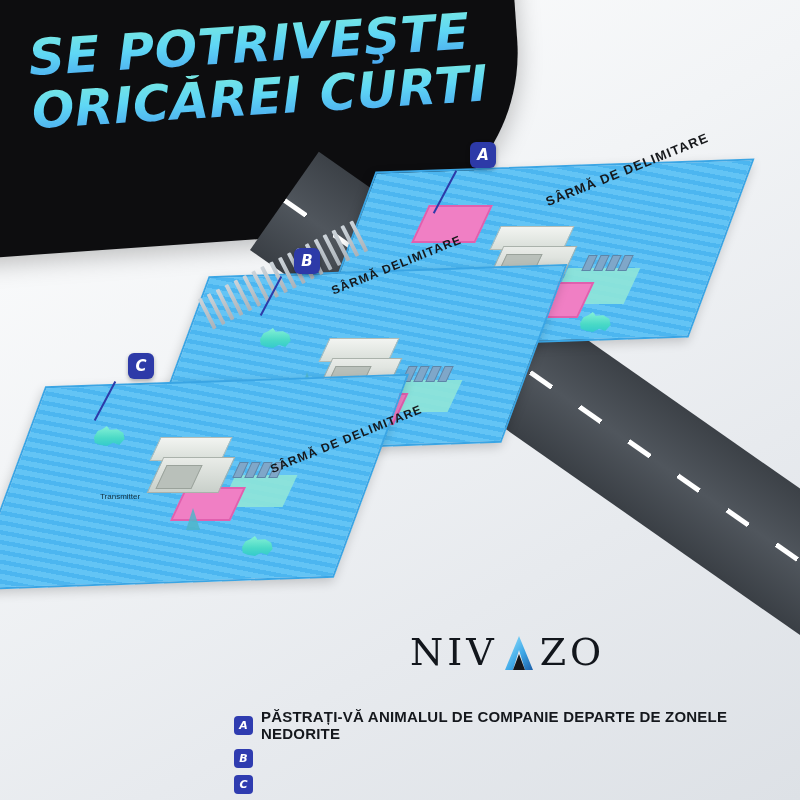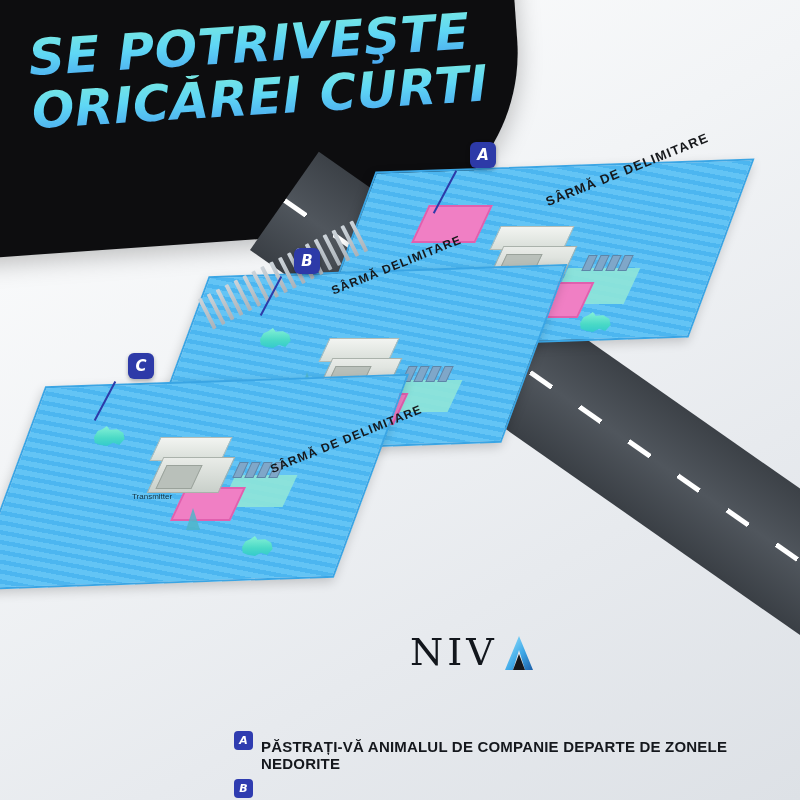--- a/index.html
+++ b/index.html
@@ -209,21 +209,20 @@
     opacity: 0.85;
   }
 
   
   .transmitter {
     position: absolute;
     font-size: 8px;
     color: #12303f;
     font-family: "Liberation Sans", sans-serif;
     white-space: nowrap;
-    margin-left: 32px;
   }
 
   
   .wire-label {
     position: absolute;
     font-weight: bold;
     font-size: 13px;
     color: #16181b;
     letter-spacing: 1.2px;
     white-space: nowrap;
@@ -312,21 +311,20 @@
     justify-content: center;
     flex: 0 0 auto;
   }
   .legend-text {
     font-family: "Liberation Sans", sans-serif;
     font-weight: bold;
     font-size: 15px;
     color: #15181d;
     letter-spacing: 0.2px;
     text-transform: uppercase;
-    margin-top: 30px;
   }
 </style>
 </head>
 <body>
 
 <div id="page">
 
   <div class="header-blob"></div>
   <div class="headline">
     <div class="headline-line">SE POTRIVEŞTE</div>
@@ -430,20 +428,21 @@
           <linearGradient id="lg" x1="0" y1="0" x2="1" y2="1">
             <stop offset="0%" stop-color="#9fe9ff"></stop>
             <stop offset="55%" stop-color="#3fa9e8"></stop>
             <stop offset="100%" stop-color="#1c5fa8"></stop>
           </linearGradient>
         </defs>
         <polygon points="15,1 29,35 21,35 15,15 9,35 1,35" fill="url(#lg)"></polygon>
         <polygon points="15,19 21,35 9,35" fill="#16181c"></polygon>
       </svg>
     </span>
+    <span>ZO</span>
   </div>
 
   <div class="legend">
     <div class="legend-row">
       <div class="legend-badge">A</div>
       <div class="legend-text">PĂSTRAȚI-VĂ ANIMALUL DE COMPANIE DEPARTE DE ZONELE NEDORITE</div>
     </div>
     <div class="legend-row">
       <div class="legend-badge">B</div>
     </div>

